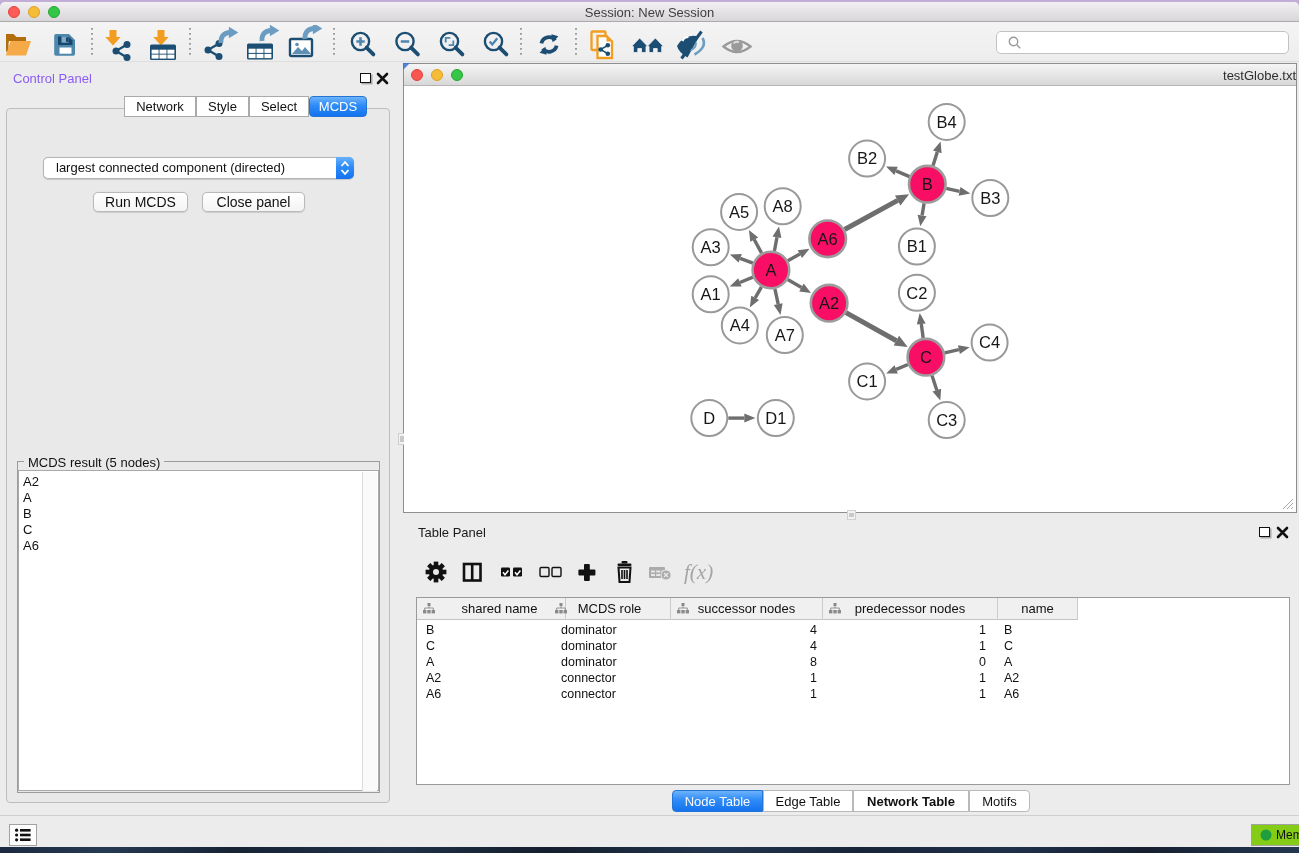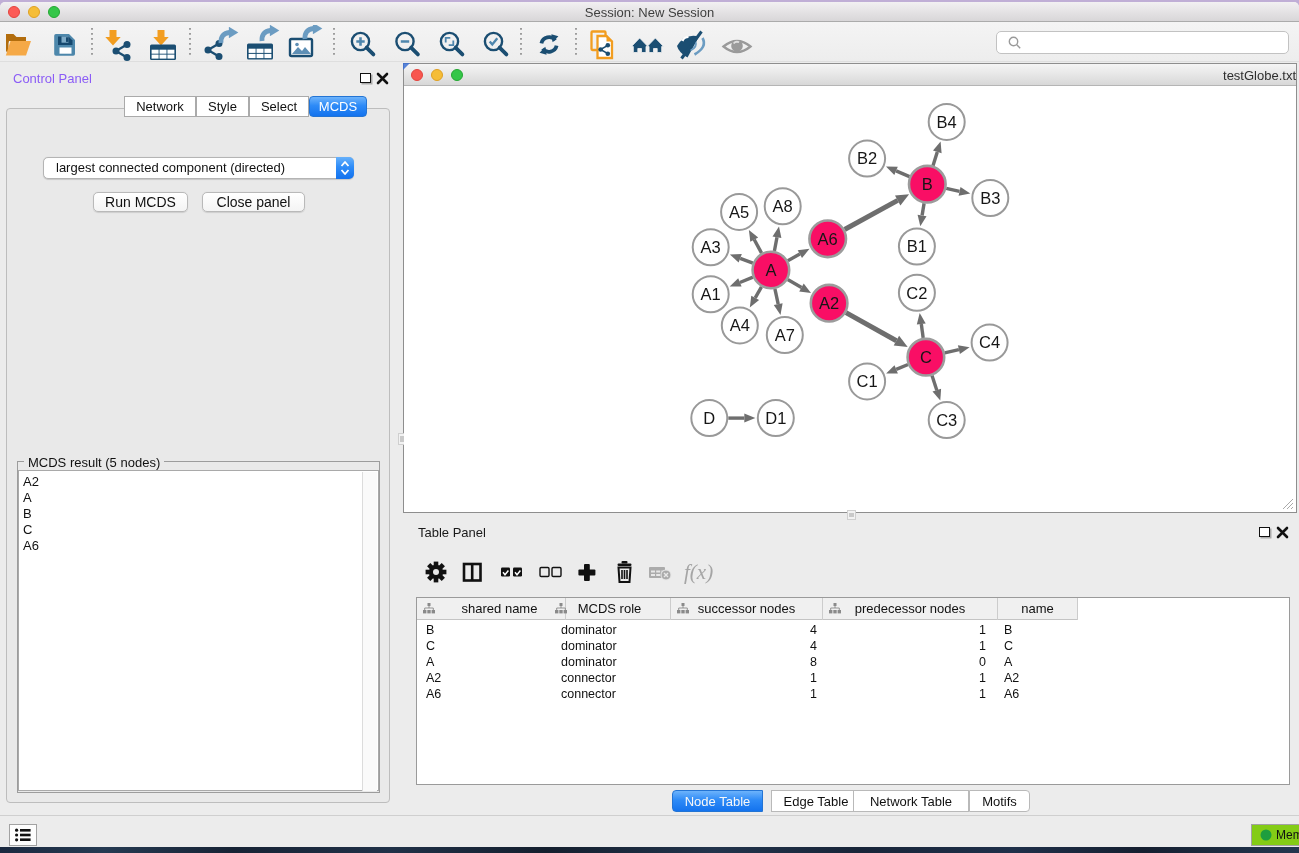--- a/index.html
+++ b/index.html
@@ -402,22 +402,22 @@
 <div class="td" style="left:300px;top:72px;width:100px;text-align:right;">1</div>
 <div class="td" style="left:469px;top:72px;width:100px;text-align:right;">1</div>
 <div class="td" style="left:587px;top:72px;">A2</div>
 <div class="td" style="left:9px;top:88px;">A6</div>
 <div class="td" style="left:144px;top:88px;">connector</div>
 <div class="td" style="left:300px;top:88px;width:100px;text-align:right;">1</div>
 <div class="td" style="left:469px;top:88px;width:100px;text-align:right;">1</div>
 <div class="td" style="left:587px;top:88px;">A6</div>
 </div>
 <div class="btab sel" style="left:672px;width:91px;border-radius:4px 0 0 4px;">Node Table</div>
-<div class="btab" style="left:763px;width:90px;margin-left:8px;">Edge Table</div>
-<div class="btab" style="left:853px;width:116px;">Network Table</div>
+<div class="btab" style="left:763px;width:90px;">Edge Table</div>
+<div class="btab" style="left:853px;width:116px;font-weight:bold;">Network Table</div>
 <div class="btab" style="left:969px;width:61px;border-radius:0 4px 4px 0;">Motifs</div>
 
   <div class="abs" id="statusbar">
     <div class="abs" id="sb-btn">
         <svg width="16" height="14" viewBox="0 0 16 14" style="position:absolute;left:5px;top:3px">
           <circle cx="1.6" cy="2.2" r="1.6" fill="#111"></circle>
           <circle cx="1.6" cy="7" r="1.6" fill="#111"></circle>
           <circle cx="1.6" cy="11.8" r="1.6" fill="#111"></circle>
           <rect x="5" y="1" width="10.6" height="2.6" fill="#111"></rect>
           <rect x="5" y="5.7" width="10.6" height="2.6" fill="#111"></rect>

